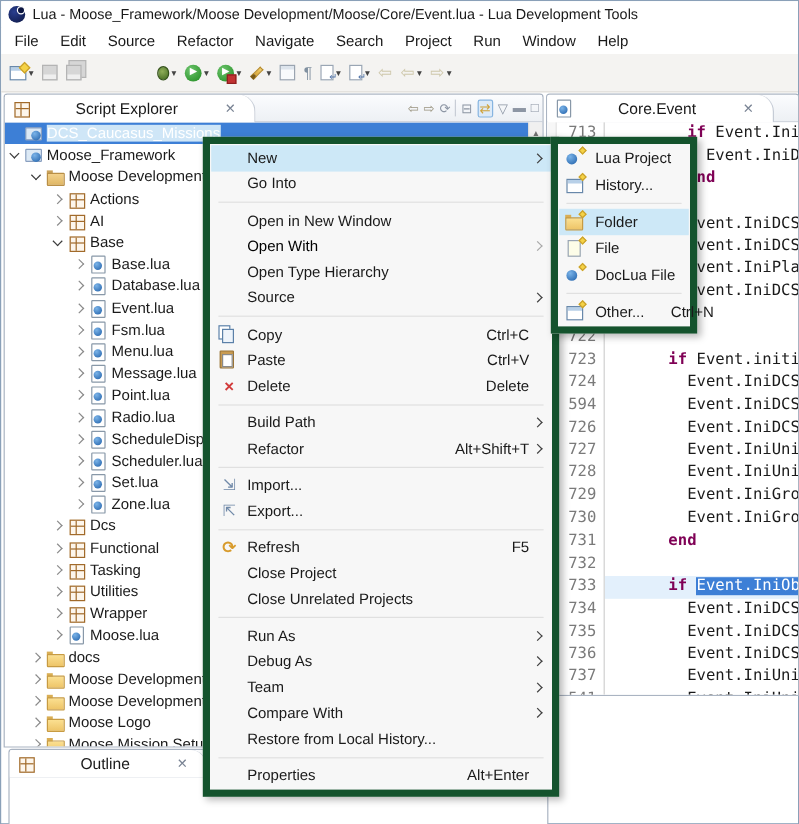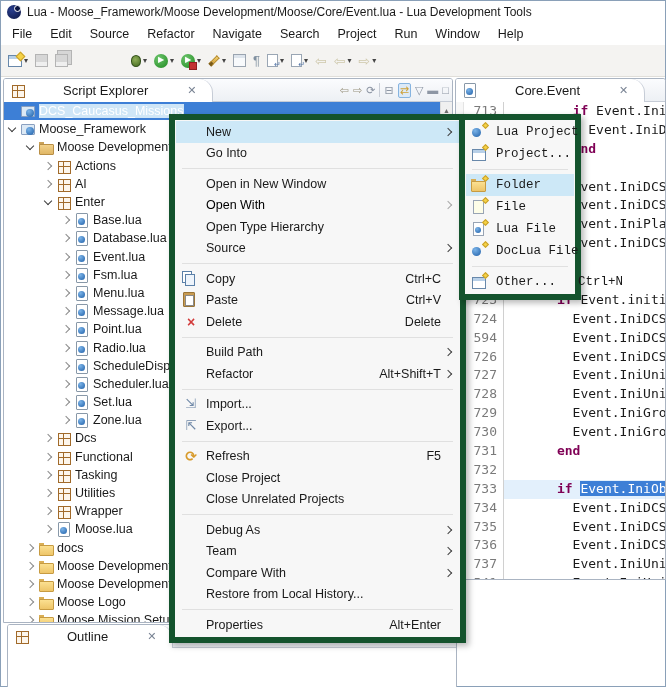--- a/index.html
+++ b/index.html
@@ -82,21 +82,21 @@
   .gl { height:18.9px; line-height:18.9px; }
   .codecol { flex:1; overflow:hidden; position:relative; }
   .cl { height:18.9px; line-height:18.9px; white-space:pre; padding-left:6px; }
   .cl.cur { background:#e3f0fc; }
   .kw { color:#7f0055; font-weight:bold; }
   .sel { background:#3d7fd6; color:#fff; }
 
   
   .cmenu { position:absolute; background:#f7f7f7; border:6px solid #14532d; box-shadow:3px 3px 6px rgba(0,0,0,.28); z-index:50; padding:1px 1px; }
   .mitem { height:21.5px; display:flex; align-items:center; padding:0 8px 0 4px; }
-  .cmenu.sub .mitem { height:22px;font-family:Liberation Mono, monospace; }
+  .cmenu.sub .mitem { height:22px; }
   .mitem.hl { background:#cde8f7; }
   .mitem.dis .mlabel, .mitem.dis .mshort { color:#000000; }
   .mico { width:22px; height:16px; position:relative; flex:none; margin-right:4px; }
   .mlabel { flex:1; white-space:nowrap; }
   .mshort { margin-left:22px; white-space:nowrap; }
   .marrow { width:10px; flex:none; display:flex; justify-content:flex-end; }
   .marrow.on::after { content:''; width:5px; height:5px; border-top:1.3px solid #404040; border-right:1.3px solid #404040; transform:rotate(45deg); }
   .mitem.dis .marrow.on::after { border-color:#a8a8a8; }
   .msep { height:1px; background:#e0e0e0; margin:4px 6px; }
   
@@ -236,21 +236,21 @@
           <span class="tlab">Actions</span>
         </div>
       <div class="trow lv2">
           <span class="chev"></span>
           <span class="ic ic-grid"></span>
           <span class="tlab">AI</span>
         </div>
       <div class="trow lv2">
           <span class="chev exp"></span>
           <span class="ic ic-grid"></span>
-          <span class="tlab">Enter</span>
+          <span class="tlab">Base</span>
         </div>
       <div class="trow lv3">
           <span class="chev"></span>
           <span class="ic ic-lua"></span>
           <span class="tlab">Base.lua</span>
         </div>
       <div class="trow lv3">
           <span class="chev"></span>
           <span class="ic ic-lua"></span>
           <span class="tlab">Database.lua</span>
@@ -551,20 +551,26 @@
       </div>
     <div class="mitem">
         <span class="mico"></span>
         <span class="mlabel">Close Unrelated Projects</span>
         <span class="mshort"></span>
         <span class="marrow"></span>
       </div>
     <div class="msep"></div>
     <div class="mitem">
         <span class="mico"></span>
+        <span class="mlabel">Run As</span>
+        <span class="mshort"></span>
+        <span class="marrow on"></span>
+      </div>
+    <div class="mitem">
+        <span class="mico"></span>
         <span class="mlabel">Debug As</span>
         <span class="mshort"></span>
         <span class="marrow on"></span>
       </div>
     <div class="mitem">
         <span class="mico"></span>
         <span class="mlabel">Team</span>
         <span class="mshort"></span>
         <span class="marrow on"></span>
       </div>
@@ -593,42 +599,36 @@
     <div class="mitem">
         <span class="mico mi-ball">
           <span class="mspark"></span>
         </span>
         <span class="mlabel">Lua Project</span>
       </div>
     <div class="mitem">
         <span class="mico mi-window">
           <span class="mspark"></span>
         </span>
-        <span class="mlabel">Project...</span>
+        <span class="mlabel">History...</span>
       </div>
     <div class="msep"></div>
     <div class="mitem hl">
         <span class="mico mi-folder mi-folder2">
           <span class="mspark"></span>
         </span>
         <span class="mlabel">Folder</span>
       </div>
     <div class="mitem">
         <span class="mico mi-file">
           <span class="mspark"></span>
         </span>
         <span class="mlabel">File</span>
       </div>
     <div class="mitem">
-        <span class="mico mi-luafile">
-          <span class="mspark"></span>
-        </span>
-        <span class="mlabel">Lua File</span>
-      </div>
-    <div class="mitem">
         <span class="mico mi-ball mi-at">
           <span class="mspark"></span>
         </span>
         <span class="mlabel">DocLua File</span>
       </div>
     <div class="msep"></div>
     <div class="mitem">
         <span class="mico mi-window">
           <span class="mspark"></span>
         </span>

